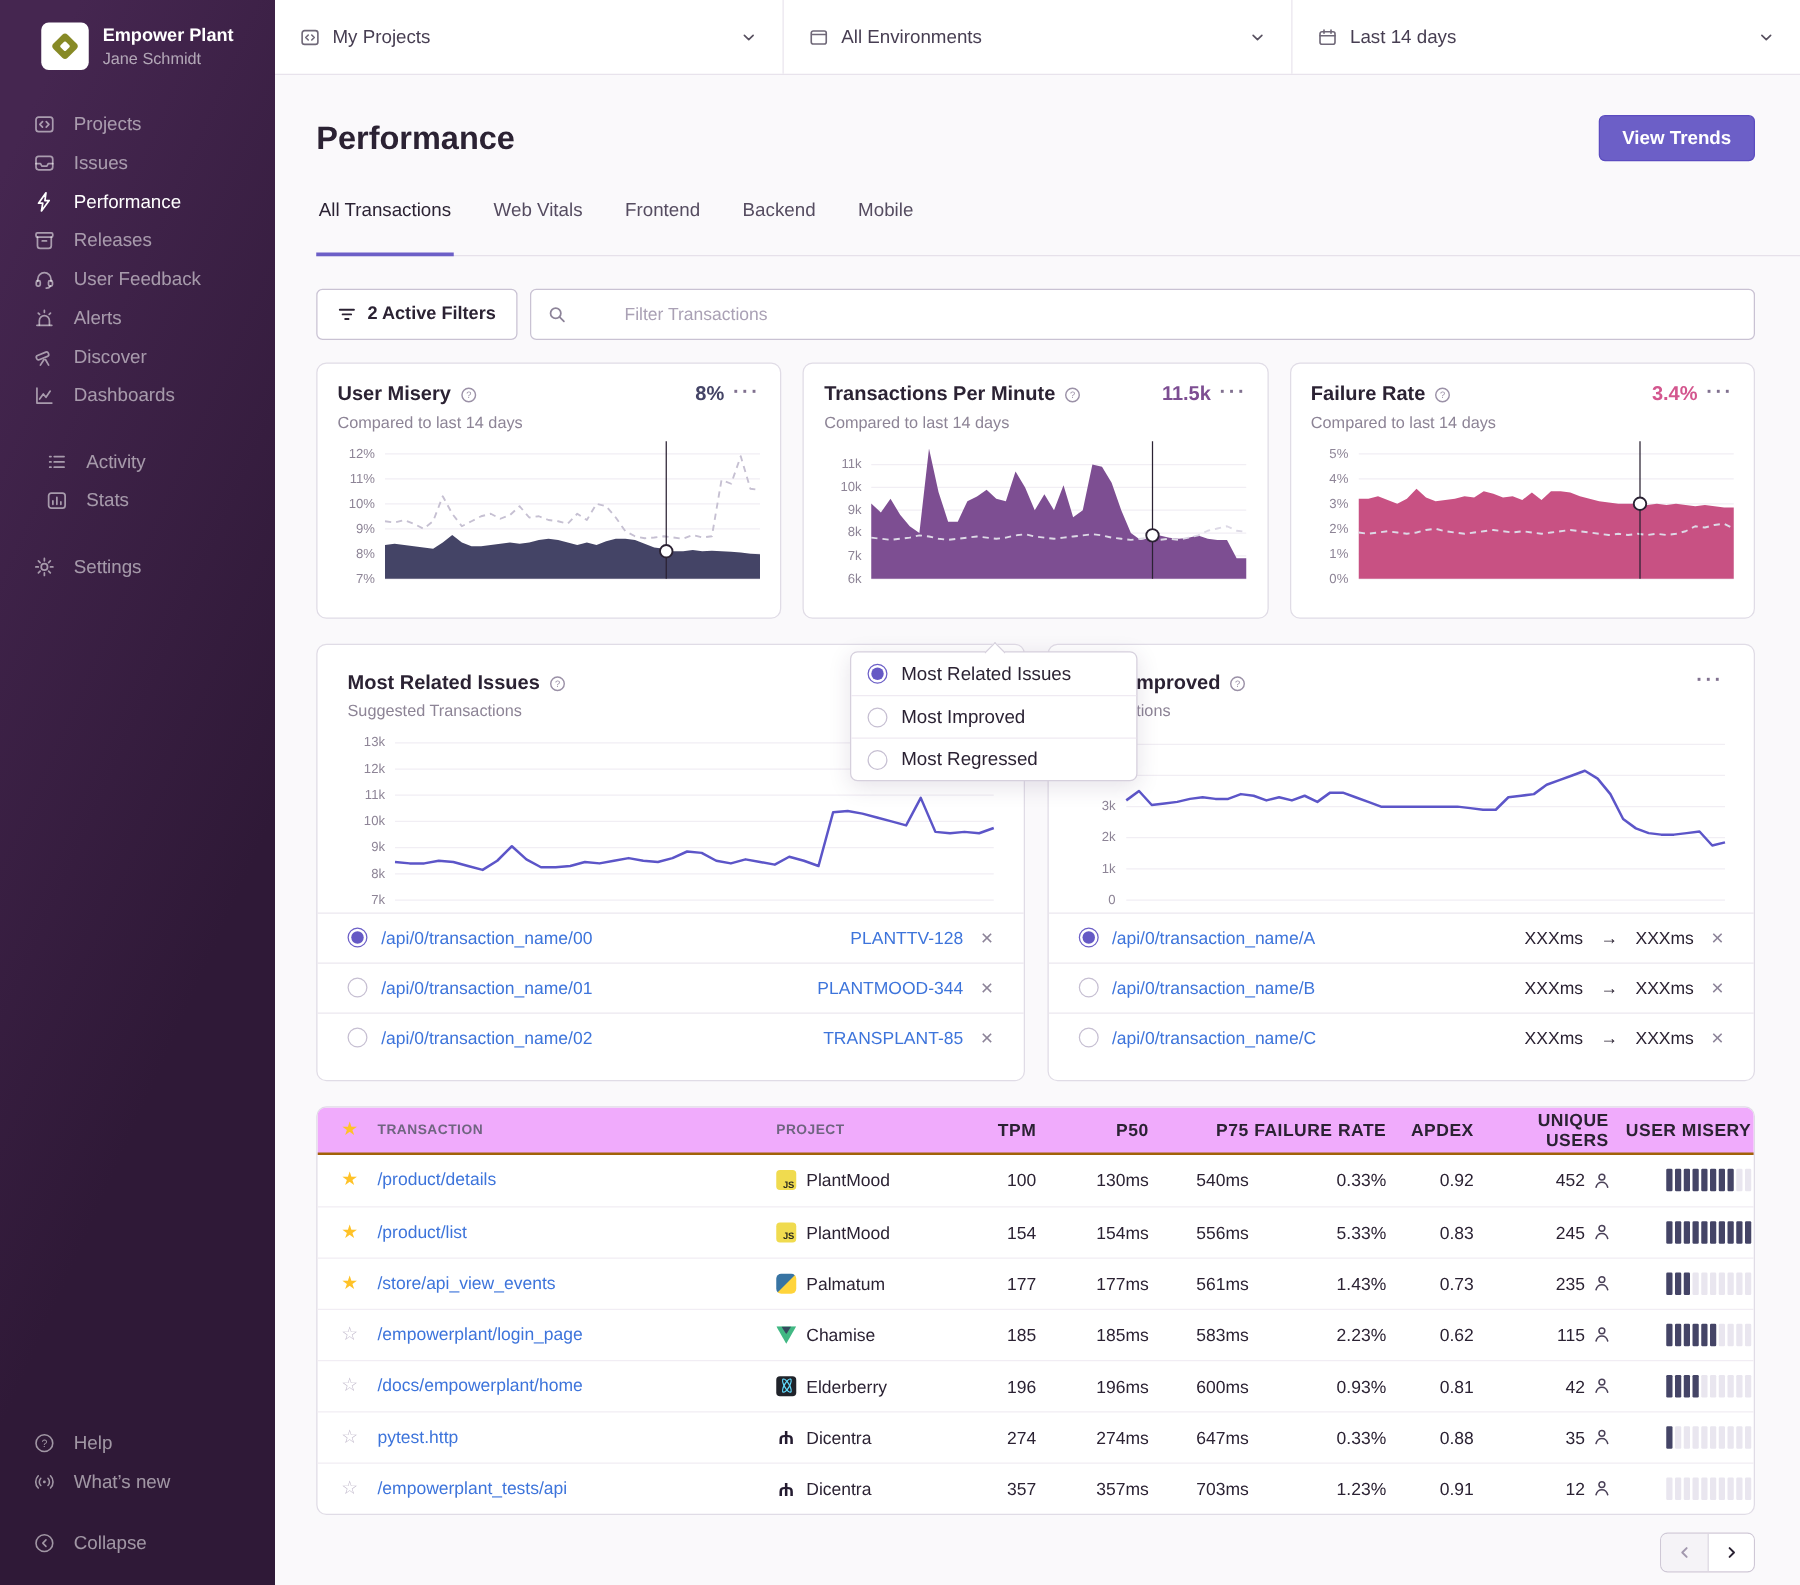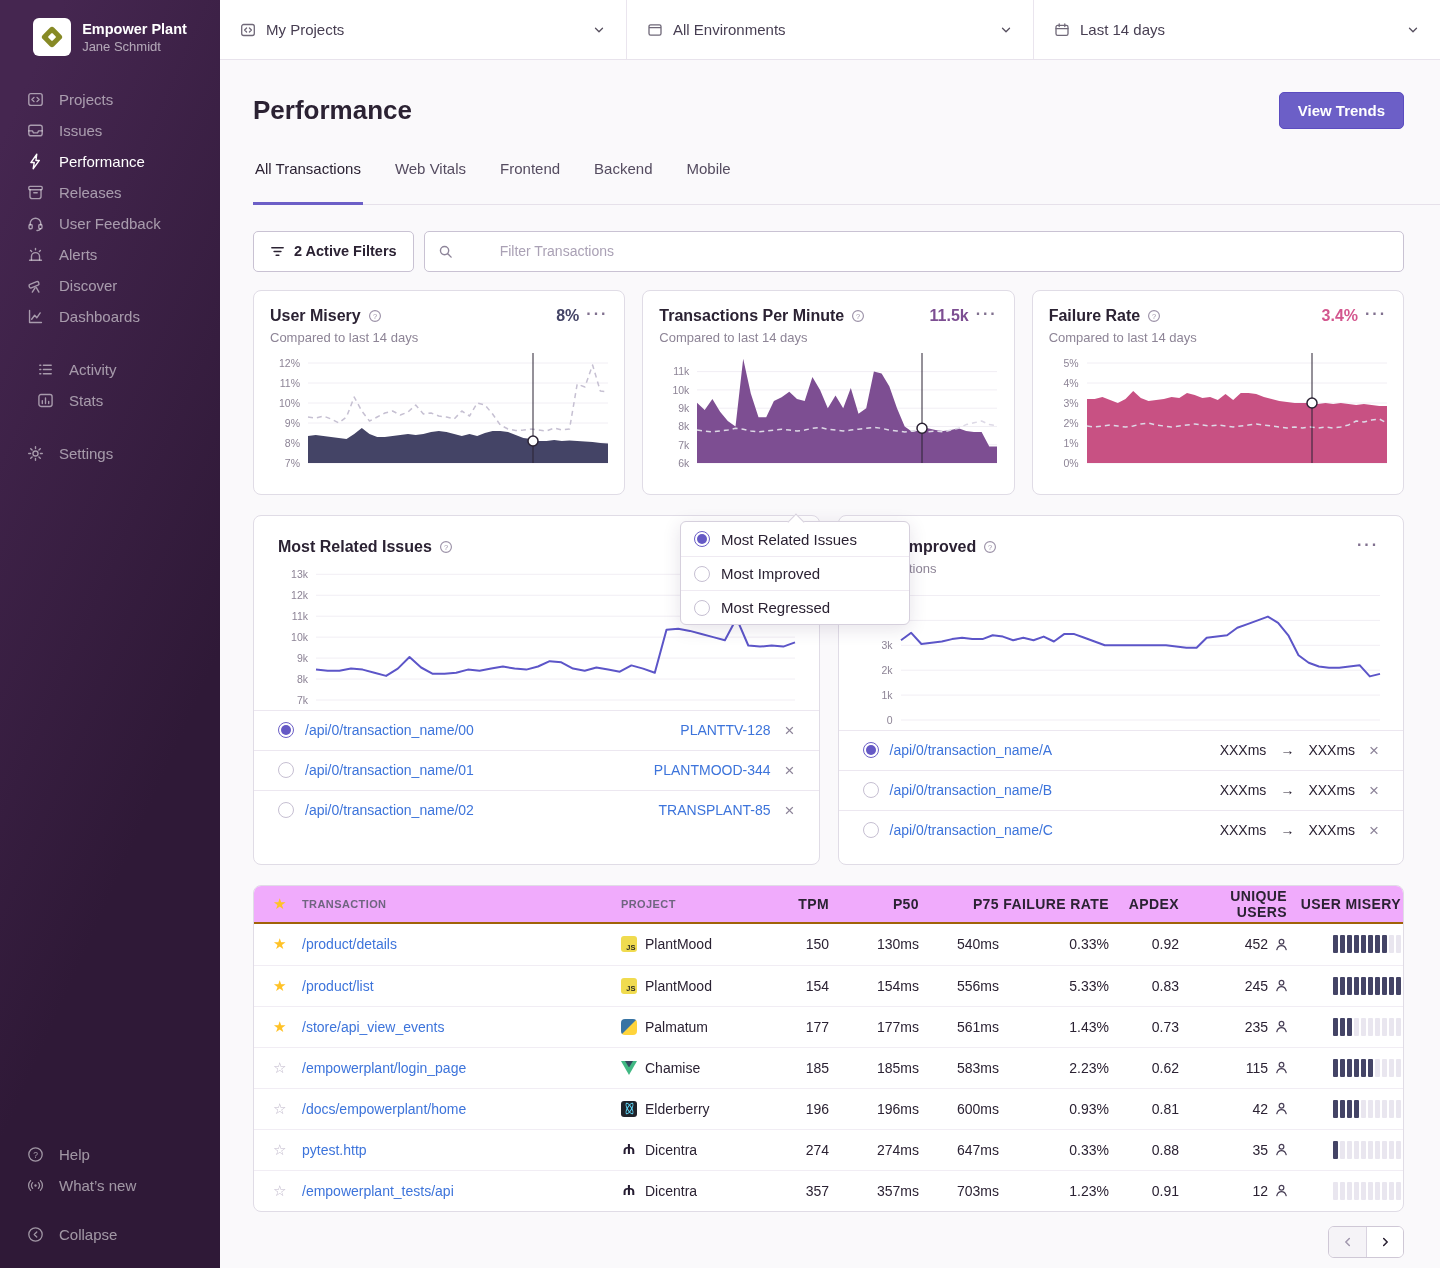--- a/index.html
+++ b/index.html
@@ -496,20 +496,21 @@
             <span class="card-title">Most Related Issues</span>
             <span class="qicon">
                 <svg width="14" height="14" viewBox="0 0 16 16" fill="none" stroke="#9b91a7" stroke-width="1.3">
                   <circle cx="8" cy="8" r="6.2"></circle>
                   <text x="8" y="11" text-anchor="middle" font-size="8.5" stroke="none" fill="#9b91a7" font-family="Liberation Sans, sans-serif">?</text>
                 </svg>
               </span>
             <span style="margin-left:auto"></span>
             <button class="dots">···</button>
           </div>
+          <div class="card-sub">Suggested Transactions</div>
           <div class="chart">
             <div class="ylabels">
                 <div class="yt" style="top: 0.285714px;">13k</div>
                 <div class="yt" style="top: 21.2381px;">12k</div>
                 <div class="yt" style="top: 42.1905px;">11k</div>
                 <div class="yt" style="top: 63.1429px;">10k</div>
                 <div class="yt" style="top: 84.0952px;">9k</div>
                 <div class="yt" style="top: 105.048px;">8k</div>
                 <div class="yt" style="top: 126px;">7k</div>
               </div>
@@ -637,21 +638,21 @@
           <span class="th num">USER MISERY</span>
         </div>
         <div id="table-rows">
             <div class="t-grid t-row">
               <span class="cell-star"><span class="star" data-starred="true"></span></span>
               <span><a class="link">/product/details</a></span>
               <span class="cell-proj">
                 <span class="picon" data-platform="javascript"></span>
                 <span>PlantMood</span>
               </span>
-              <span class="num">150</span>
+              <span class="num">100</span>
               <span class="num">130ms</span>
               <span class="num">540ms</span>
               <span class="num">0.33%</span>
               <span class="num">0.92</span>
               <span class="cell-users">
                 <span>452</span>
                 <svg width="15" height="15" viewBox="0 0 16 16" fill="none" stroke="#4a4158" stroke-width="1.3">
                   <circle cx="8" cy="5" r="2.5"></circle>
                   <path d="M3 13.6c.8-3 2.6-4.3 5-4.3s4.2 1.3 5 4.3" stroke-linecap="round"></path>
                 </svg>

